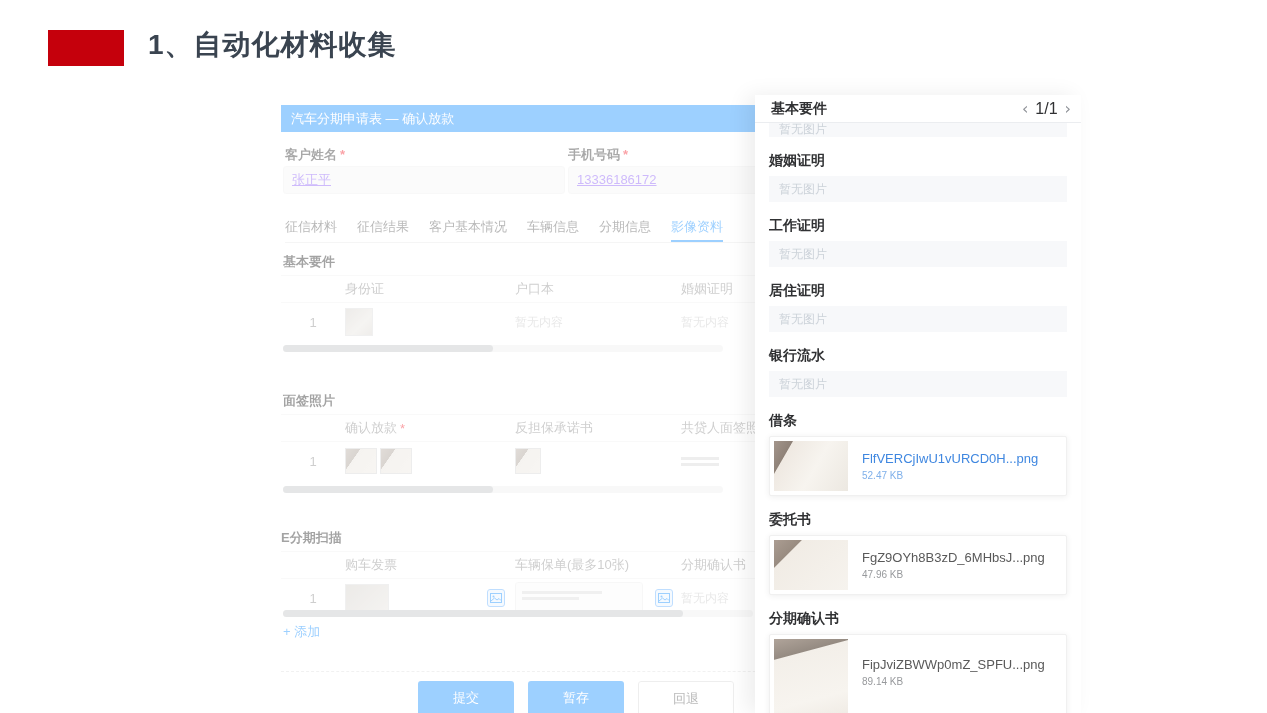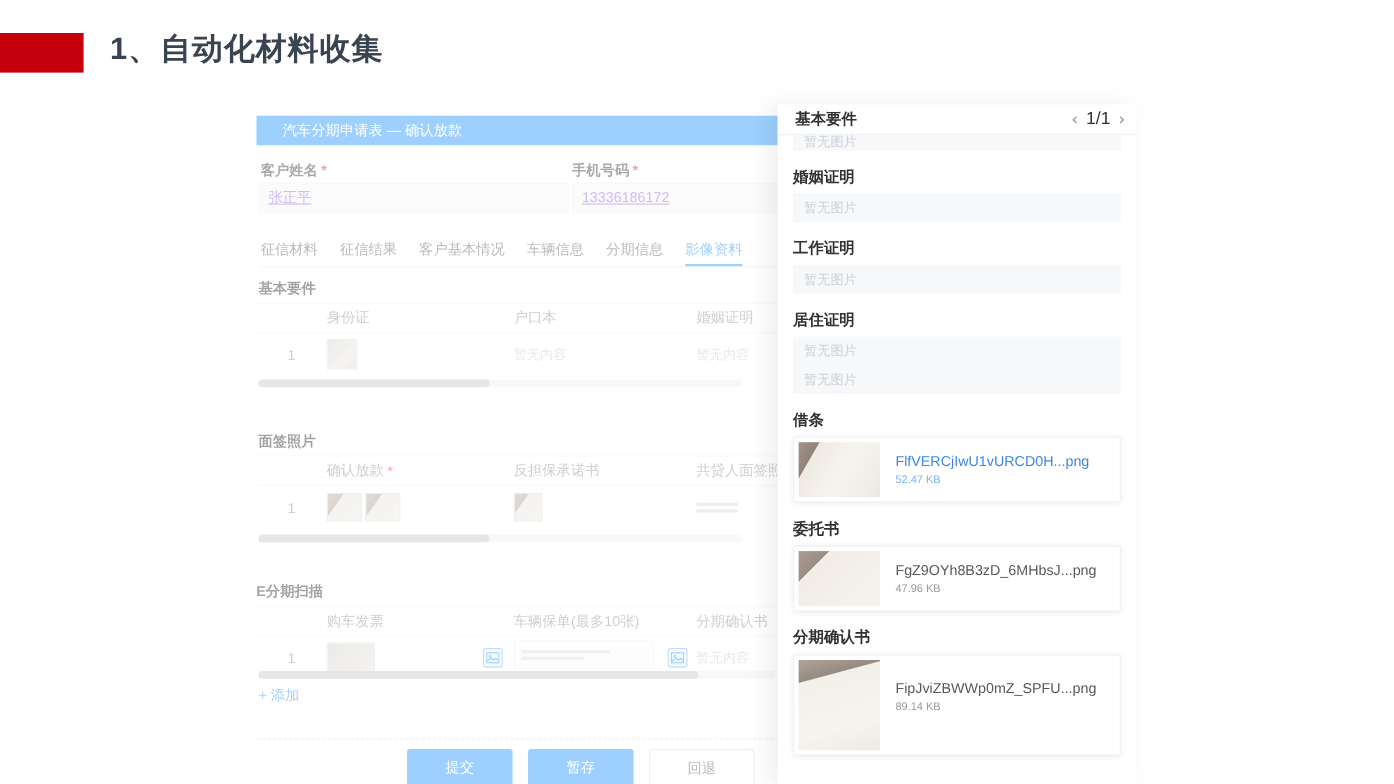--- a/index.html
+++ b/index.html
@@ -1,30 +1,30 @@
 <!DOCTYPE html>
 <html><head>
 <meta charset="utf-8">
 <style>
   * { margin:0; padding:0; box-sizing:border-box; }
   html,body { width:1267px; height:713px; }
   body { font-family:"Liberation Sans","DejaVu Sans",sans-serif; background:#fff; }
-  .slide { position:relative; width:1055px; height:713px; background:#fff; overflow:hidden; }
+  .slide { position:relative; width:1055px; height:713px; background:#fff; overflow:hidden;margin-left:48px; }
 
   
   .accent { position:absolute; left:0; top:30px; width:76px; height:36px; background:#c5000c; }
   .title  { position:absolute; left:100px; top:26px; font-size:28px; font-weight:bold; color:#3a4450; letter-spacing:1px; }
 
   
   .shot { position:absolute; left:233px; top:95px; width:800px; height:618px; background:#fff; }
 
   
   .form-panel { position:absolute; left:0; top:10px; width:474px; height:608px; overflow:hidden; opacity:.42; }
   .form-inner { position:absolute; left:0; top:0; width:540px; height:608px; font-size:13px; color:#333; }
-  .f-titlebar { position:absolute; left:0; top:0; width:540px; height:27px; background:#1890ff; color:#fff; line-height:27px; padding-left:24px; font-size:13px; }
+  .f-titlebar { position:absolute; left:0; top:0; width:540px; height:27px; background:#1890ff; color:#fff; line-height:27px; padding-left:10px; font-size:13px; }
   .f-label { position:absolute; top:41px; font-weight:600; color:#333; }
   .f-label.l1 { left:4px; } .f-label.l2 { left:287px; }
   .req { color:#f5222d; margin-left:3px; }
   .f-input { position:absolute; top:61px; height:28px; background:#f7f7f7; border:1px solid #efefef; border-radius:3px; line-height:26px; padding-left:8px; color:#8b5cf6;text-decoration:underline; }
   .f-input.i1 { left:2px; width:282px; } .f-input.i2 { left:287px; width:253px; }
   .f-tabs { position:absolute; left:4px; top:108px; width:534px; height:30px; display:flex; gap:20px; border-bottom:1px solid #e8e8e8; }
   .f-tab { line-height:28px; color:#595959; white-space:nowrap; cursor:pointer; }
   .f-tab.active { color:#1890ff; border-bottom:2px solid #1890ff; }
   .f-h { position:absolute; font-weight:600; color:#262626; font-size:13px; }
   .f-table { position:absolute; left:0; width:540px; }
@@ -229,20 +229,21 @@
 
         <div class="d-label">婚姻证明</div>
         <div class="d-bar">暂无图片</div>
 
         <div class="d-label">工作证明</div>
         <div class="d-bar">暂无图片</div>
 
         <div class="d-label">居住证明</div>
         <div class="d-bar">暂无图片</div>
 
+        <div class="d-label">银行流水</div>
         <div class="d-bar">暂无图片</div>
 
         <div class="d-label">借条</div>
         <div class="d-card highlight">
           <div class="d-thumb"></div>
           <div class="d-fileinfo">
             <span class="d-file-name">FlfVERCjIwU1vURCD0H...png</span>
             <span class="d-file-size">52.47 KB</span>
           </div>
         </div>

